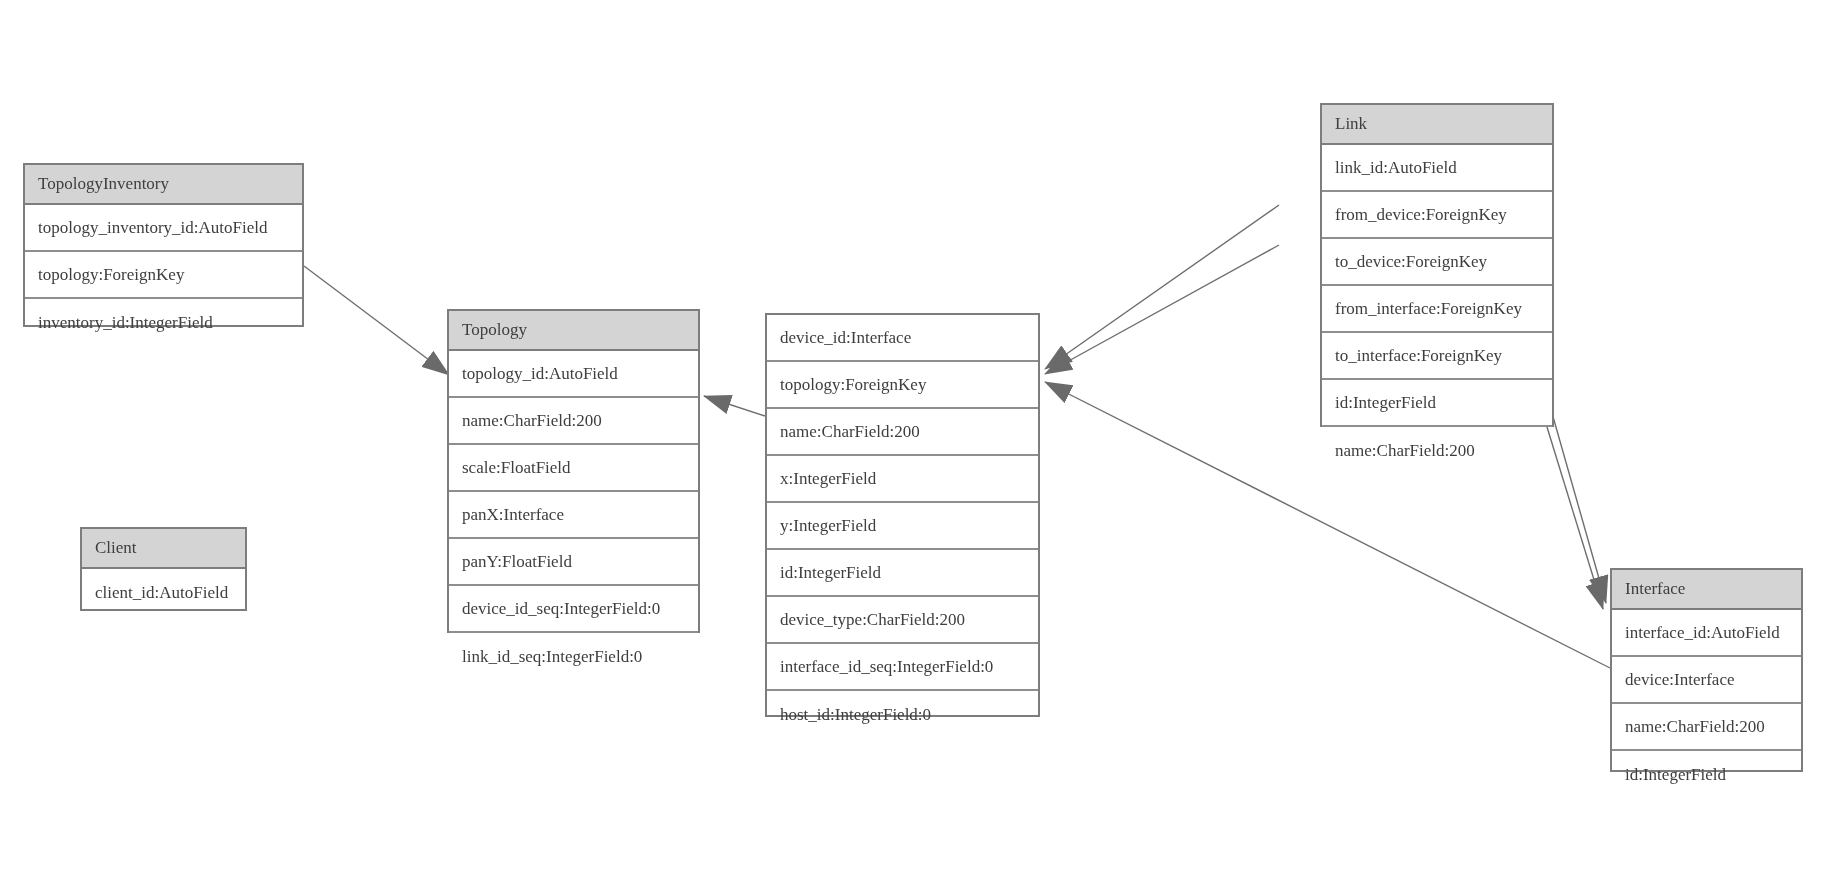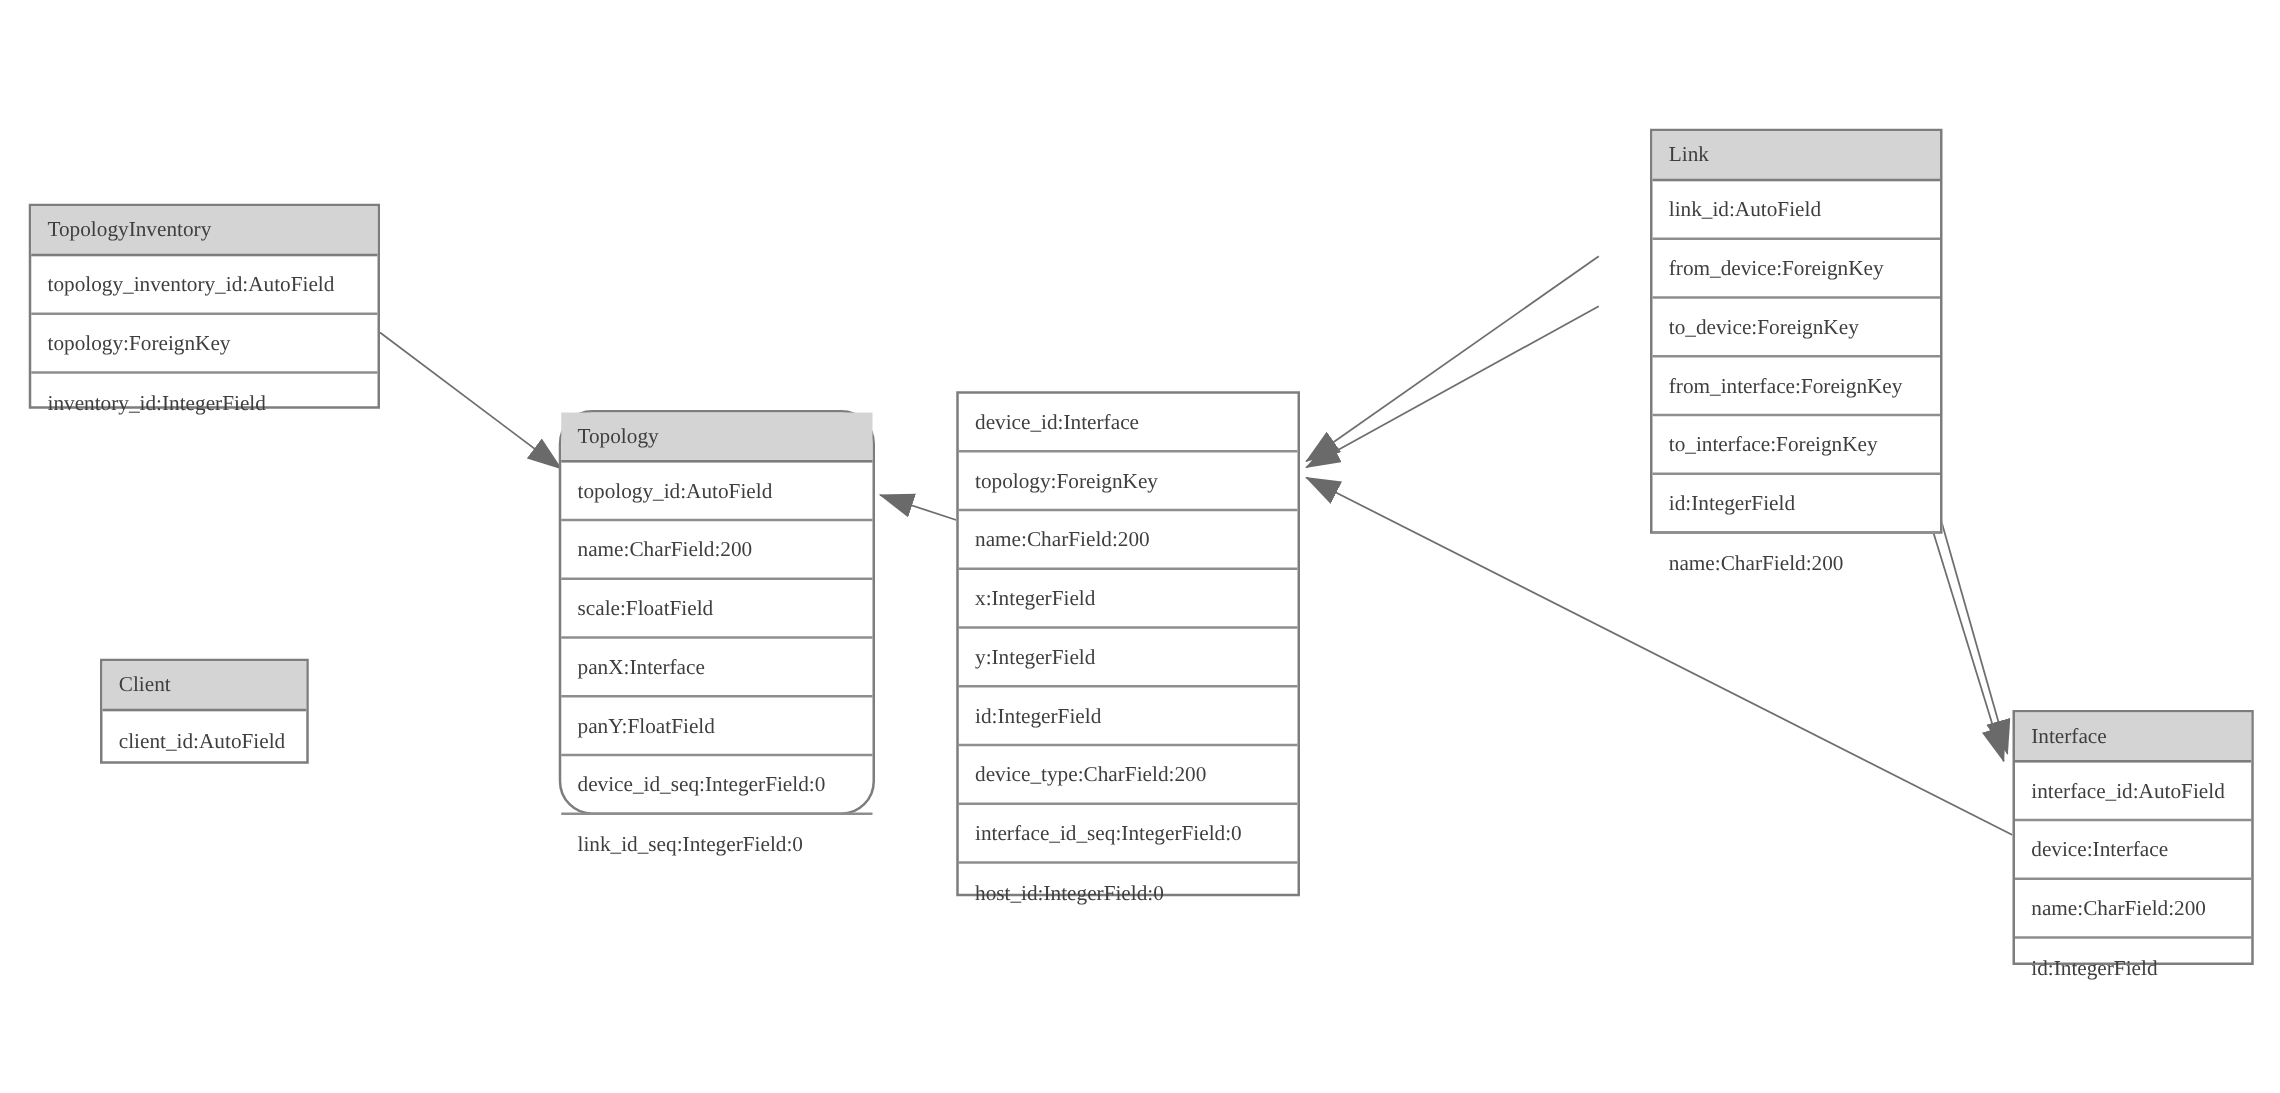--- a/index.html
+++ b/index.html
@@ -83,21 +83,21 @@
         <path class="edge" d="M1515,323 L1603,609" marker-end="url(#arrowhead)"></path>
       </g>
   </svg>
   <div id="node-layer">
       <div class="entity" style="left: 23px; top: 163px; width: 281px; height: 164px;">
         <div class="entity-header">TopologyInventory</div>
         <div class="entity-row">topology_inventory_id:AutoField</div>
         <div class="entity-row">topology:ForeignKey</div>
         <div class="entity-row">inventory_id:IntegerField</div>
       </div>
-      <div class="entity" style="left: 447px; top: 328px; width: 253px; height: 324px; border-radius: 27px;">
+      <div class="entity" style="left: 447px; top: 309px; width: 253px; height: 324px;">
         <div class="entity-header">Topology</div>
         <div class="entity-row">topology_id:AutoField</div>
         <div class="entity-row">name:CharField:200</div>
         <div class="entity-row">scale:FloatField</div>
         <div class="entity-row">panX:Interface</div>
         <div class="entity-row">panY:FloatField</div>
         <div class="entity-row">device_id_seq:IntegerField:0</div>
         <div class="entity-row">link_id_seq:IntegerField:0</div>
       </div>
       <div class="entity" style="left: 80px; top: 527px; width: 167px; height: 84px;">

